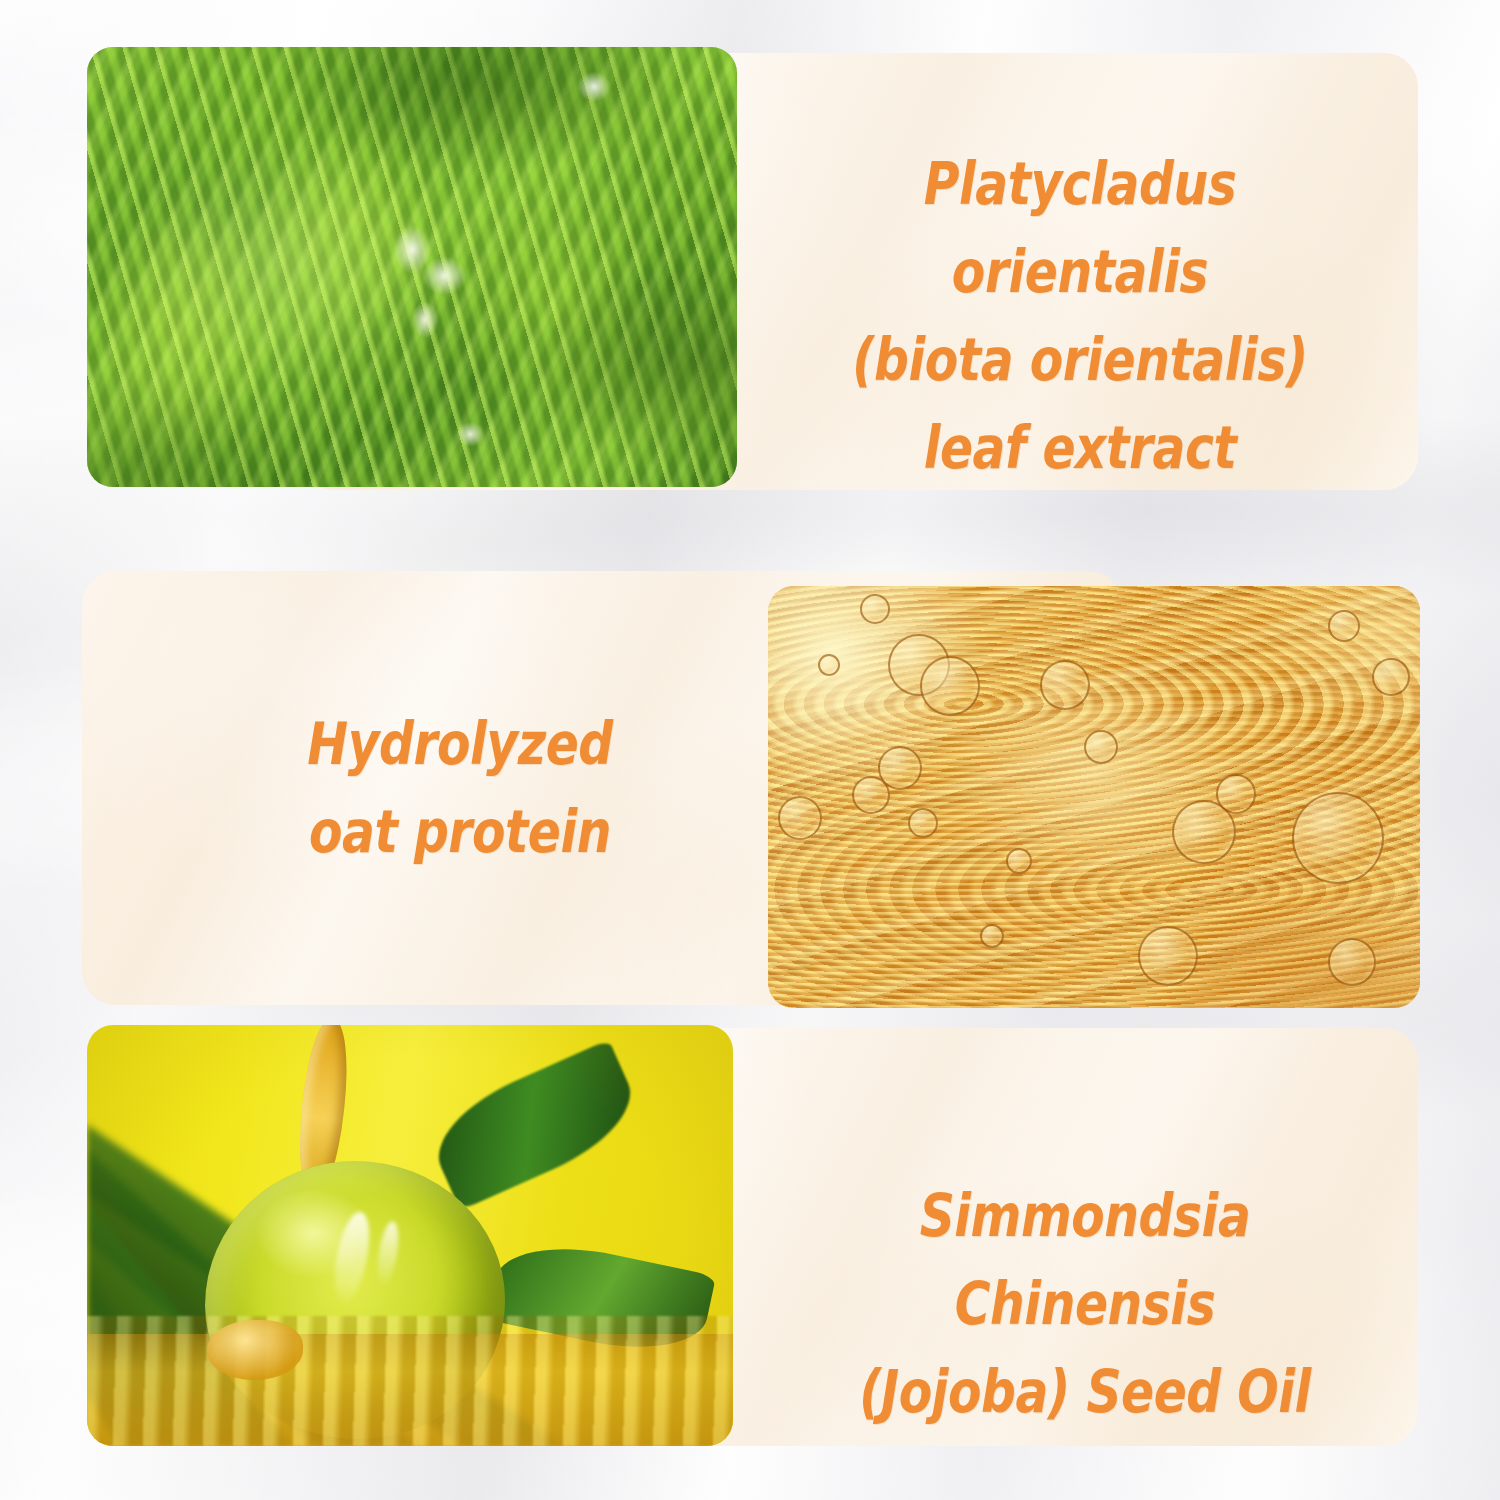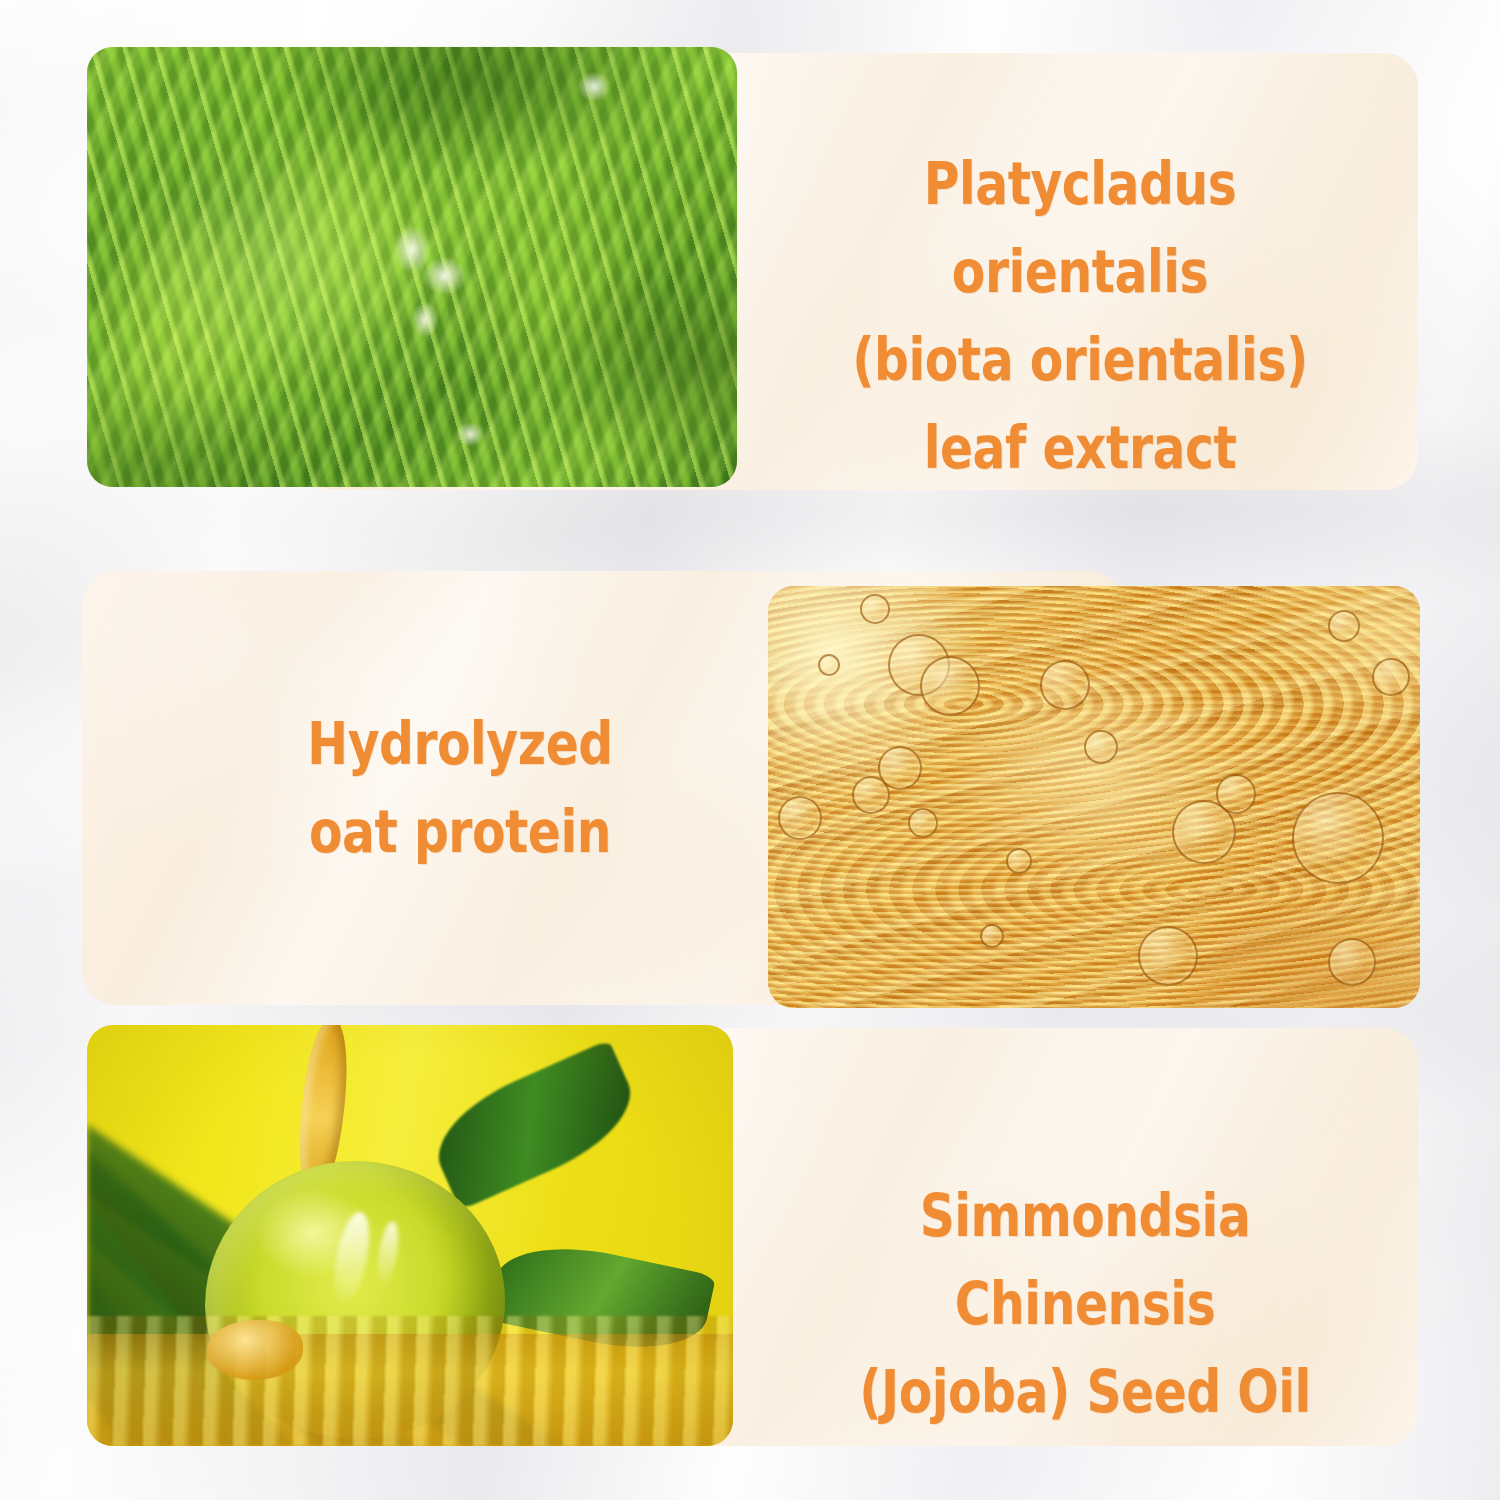--- a/index.html
+++ b/index.html
@@ -48,21 +48,21 @@
       radial-gradient(ellipse 1400px 140px at 75% 34%, rgba(210,210,216,0.35), rgba(255,255,255,0) 70%),
       radial-gradient(ellipse 1300px 210px at 35% 52%, rgba(255,255,255,0.9), rgba(255,255,255,0) 66%),
       radial-gradient(ellipse 1200px 150px at 80% 68%, rgba(214,214,220,0.32), rgba(255,255,255,0) 70%),
       radial-gradient(ellipse 1400px 220px at 40% 86%, rgba(255,255,255,0.9), rgba(255,255,255,0) 64%),
       radial-gradient(ellipse 700px 900px at 97% 50%, rgba(206,206,214,0.3), rgba(255,255,255,0) 70%),
       radial-gradient(ellipse 600px 1000px at 3% 55%, rgba(222,222,228,0.3), rgba(255,255,255,0) 72%);
     mix-blend-mode: normal;
   }
 
   
-  .card { position: absolute; }
+  .card { position: absolute; font-style: italic; }
 
   .text-panel {
     position: absolute;
     border-radius: 34px;
     background:
       radial-gradient(ellipse 420px 300px at 22% 24%, rgba(255,255,255,0.55), rgba(255,255,255,0) 68%),
       radial-gradient(ellipse 520px 260px at 72% 78%, rgba(246,226,198,0.45), rgba(255,255,255,0) 70%),
       linear-gradient(118deg, #fdf4ea 0%, #fbf1e3 34%, #fdf7ee 56%, #f9eddd 78%, #fdf6ec 100%);
   }
   .text-panel::after {

